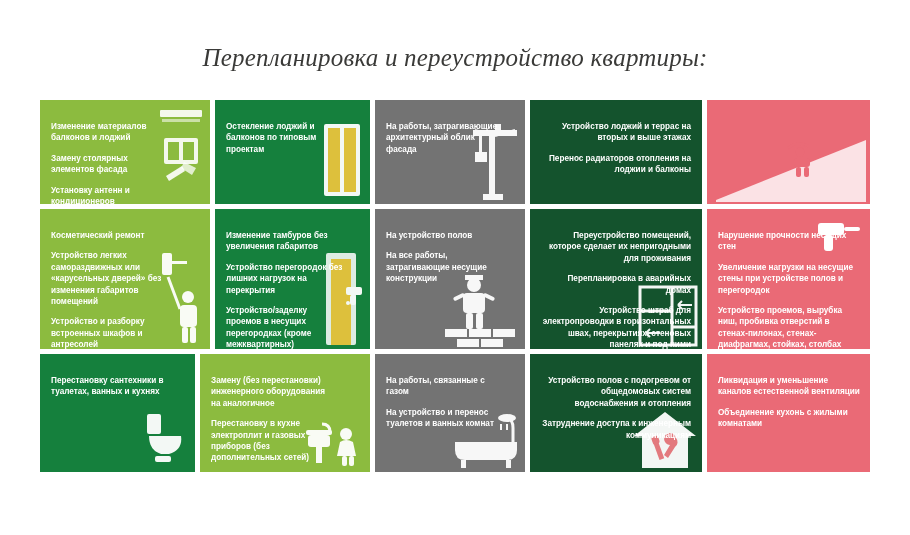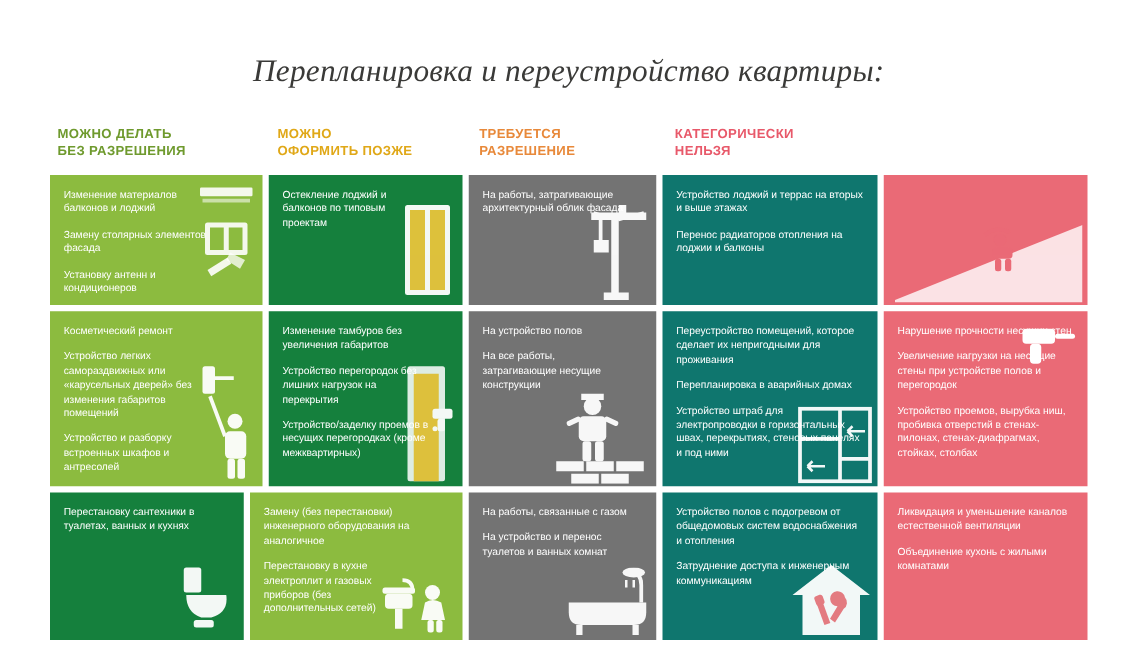--- a/index.html
+++ b/index.html
@@ -53,45 +53,45 @@
   .c4 { width: 340px; color: #e8596a; }
 
   .bodyrow {
     display: flex;
     gap: 5px;
     margin-bottom: 5px;
   }
   .cell {
     position: relative;
     box-sizing: border-box;
-    padding: 10px 10px 8px 11px;
+    padding: 21px 10px 8px 11px;
     color: #ffffff;
     font-size: 8.2px;
     line-height: 11.4px;
-    font-weight: normal;
+    font-weight: bold;
     overflow: hidden;
   }
   .cell p {
     margin: 0 0 9px 0;
     max-width: 118px;
     position: relative;
     z-index: 2;
   }
   .cell p:last-child { margin-bottom: 0; }
 
   .w1 { width: 170px; }
   .w2 { width: 155px; }
   .w3 { width: 150px; }
   .w4 { width: 172px; }
   .w5 { width: 163px; }
 
   .green   { background: #8cbb3f; }
   .yellow  { background: #15803d; }
   .orange  { background: #737373; }
-  .red     { background: #0f766e; }
+  .red     { background: #14532d; text-align: right; }
   .redd    { background: #ea6a76; }
 
   .h1 { height: 104px; }
   .h2 { height: 140px; }
   .h3 { height: 118px; }
 
   .art {
     position: absolute;
     right: 4px;
     bottom: 2px;
@@ -111,38 +111,20 @@
 </style>
 </head>
 <body>
 
 <div class="page">
 
   <div class="title">Перепланировка и переустройство квартиры:</div>
 
   <div class="grid">
 
-    <div class="headrow">
-      <div class="colhead c1">
-        <div>МОЖНО ДЕЛАТЬ</div>
-        <div>БЕЗ РАЗРЕШЕНИЯ</div>
-      </div>
-      <div class="colhead c2">
-        <div>МОЖНО</div>
-        <div>ОФОРМИТЬ ПОЗЖЕ</div>
-      </div>
-      <div class="colhead c3">
-        <div>ТРЕБУЕТСЯ</div>
-        <div>РАЗРЕШЕНИЕ</div>
-      </div>
-      <div class="colhead c4">
-        <div>КАТЕГОРИЧЕСКИ</div>
-        <div>НЕЛЬЗЯ</div>
-      </div>
-    </div>
 
     <div class="bodyrow">
 
       <div class="cell green w1 h1">
         <p>Изменение материалов балконов и лоджий</p>
         <p>Замену столярных элементов фасада</p>
         <p>Установку антенн и кондиционеров</p>
         <span class="art-top">
           <svg width="46" height="86" viewBox="0 0 46 86">
             <rect x="2" y="2" width="42" height="7" rx="1" fill="#ffffff" opacity=".9"></rect>

